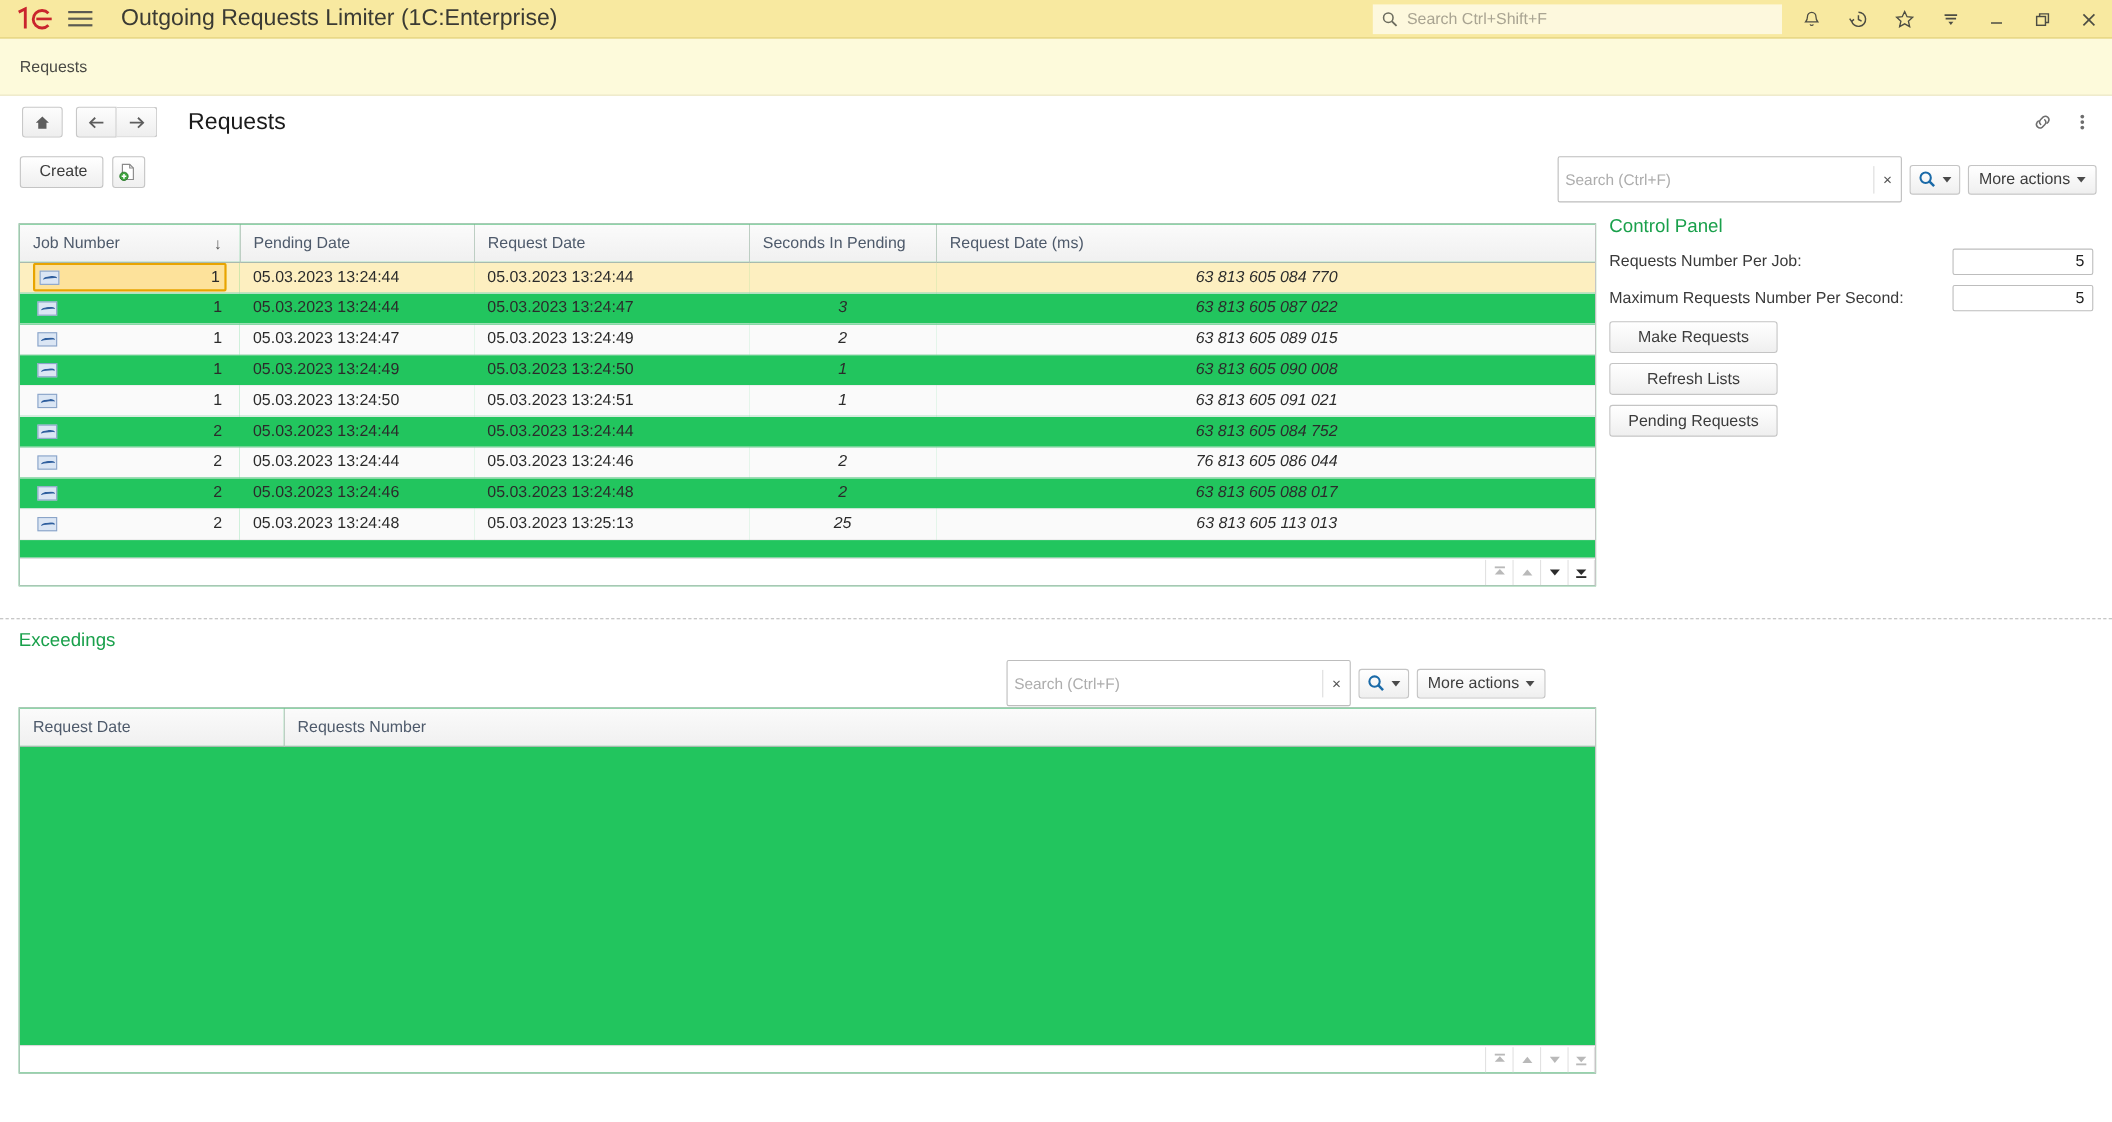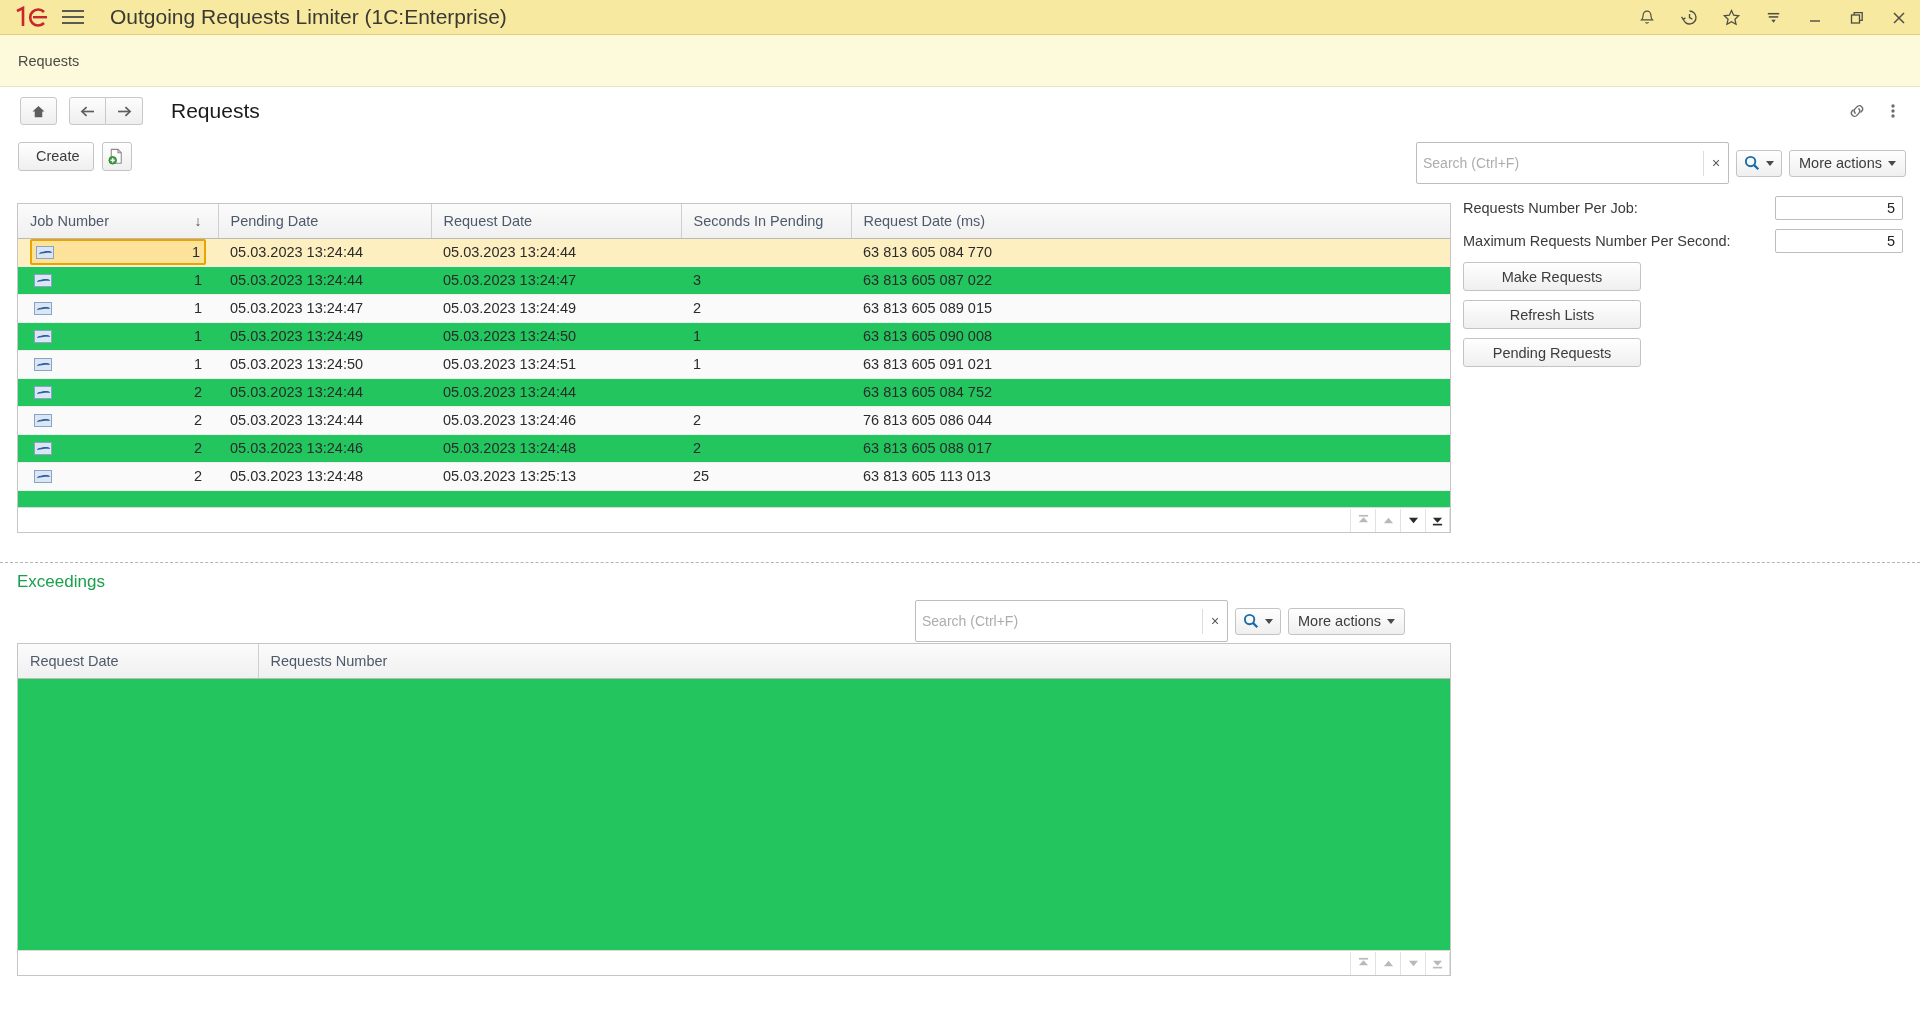--- a/index.html
+++ b/index.html
@@ -190,21 +190,21 @@
   table.grid td {
     border-bottom: 1px solid #eeeeee;
     font-size: 14.5px;
     color: #2b2b2b;
     padding: 0 12px;
     height: 28px;
     white-space: nowrap;
     overflow: hidden;
   }
   tr.alt td { background: #fafafa; }
-  td.r { text-align: left; }
+  td.r { text-align: center; font-style: italic; }
   tr.sel td { background: #fdefc0 !important; }
   .cell-icon {
     display: inline-block;
     width: 18px; height: 13px;
     border: 1px solid #8aa4c8;
     background: #dbe6f4;
     vertical-align: middle;
     position: relative;
   }
   .cell-icon::after {
@@ -254,21 +254,21 @@
     width: 128px;
     text-align: right;
     padding: 0 7px;
     font-size: 14.5px;
     font-family: "Liberation Sans", sans-serif;
     color: #222;
     border-radius: 2px;
     outline: none;
   }
   .cp-buttons { margin-top: 8px; }
-  .cp-buttons .btn { width: 178px; height: 29px; margin-bottom: 9px; }
+  .cp-buttons .btn { width: 153px; height: 29px; margin-bottom: 9px; }
 
   
   .splitter {
     position: absolute;
     left: 0; width: 1920px;
     border-top: 1px dashed #b5b5b5;
   }
 
   .section-title { color: #19a04b; font-size: 17px; font-weight: normal; }
 </style>
@@ -283,20 +283,27 @@
       <rect x="19" y="10" width="14" height="2.4" fill="#c9252d"></rect>
     </svg>
   </div>
   <div class="hamburger">
     <span></span>
       <span></span>
       <span></span>
   </div>
   <div class="app-title">Outgoing Requests Limiter  (1C:Enterprise)</div>
 
+  <div class="title-search">
+    <svg width="15" height="15" viewBox="0 0 16 16">
+      <circle cx="6.5" cy="6.5" r="4.6" stroke="#6b6b5e" stroke-width="1.5" fill="none"></circle>
+      <line x1="10" y1="10" x2="14.5" y2="14.5" stroke="#6b6b5e" stroke-width="1.8"></line>
+    </svg>
+    <span class="ph">Search Ctrl+Shift+F</span>
+  </div>
 
   <div class="title-icons">
     <div class="ti-btn">
       <svg width="18" height="18" viewBox="0 0 20 20">
         <path d="M10 2.4c-2.6 0-4.3 2-4.3 4.5 0 3.2-1.4 4.6-1.9 5.2h12.4c-.5-.6-1.9-2-1.9-5.2 0-2.5-1.7-4.5-4.3-4.5z" fill="none" stroke="#4d4d43" stroke-width="1.3"></path>
         <path d="M8.4 14.6a1.7 1.7 0 0 0 3.2 0" fill="none" stroke="#4d4d43" stroke-width="1.3"></path>
       </svg>
     </div>
     <div class="ti-btn">
       <svg width="19" height="19" viewBox="0 0 20 20">
@@ -565,20 +572,21 @@
           <svg width="13" height="12" viewBox="0 0 14 13">
             <polygon points="7,9.5 2,4 12,4" fill="#2b2b2b"></polygon>
             <rect x="2" y="10.6" width="10" height="1.8" fill="#2b2b2b"></rect>
           </svg>
         </div>
       </div>
   </div>
 </div>
 
 <div class="control-panel">
+  <h2 class="cp-title">Control Panel</h2>
   <div id="cp-fields">
       <div class="cp-row">
         <span class="cp-label">Requests Number Per Job:</span>
         <input class="cp-input" type="text" value="5" style="margin-left: auto;">
       </div>
       <div class="cp-row">
         <span class="cp-label">Maximum Requests Number Per Second:</span>
         <input class="cp-input" type="text" value="5" style="margin-left: auto;">
       </div>
     </div>

